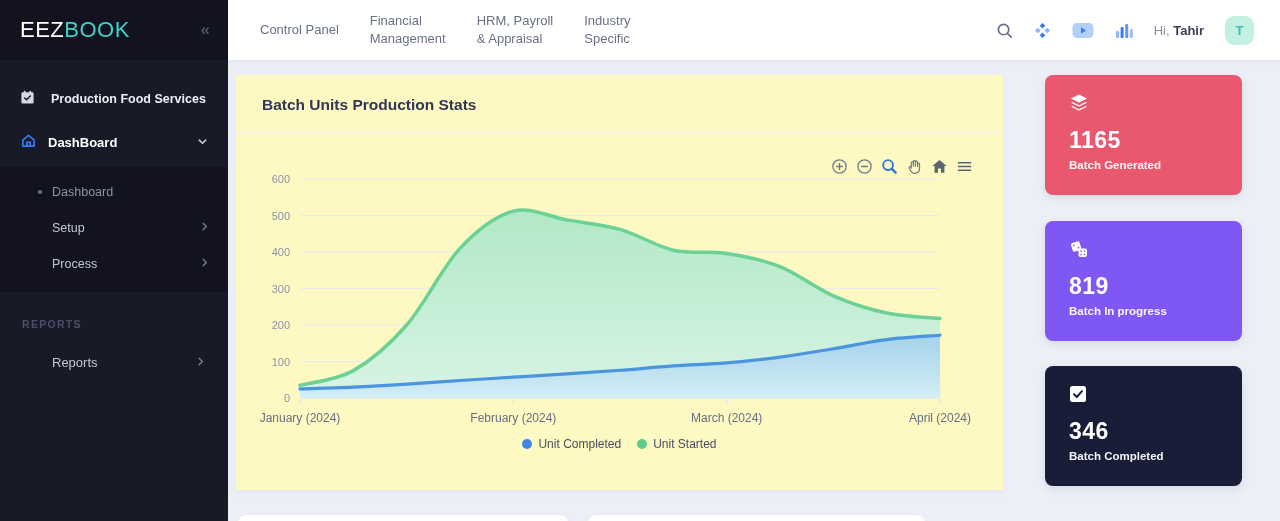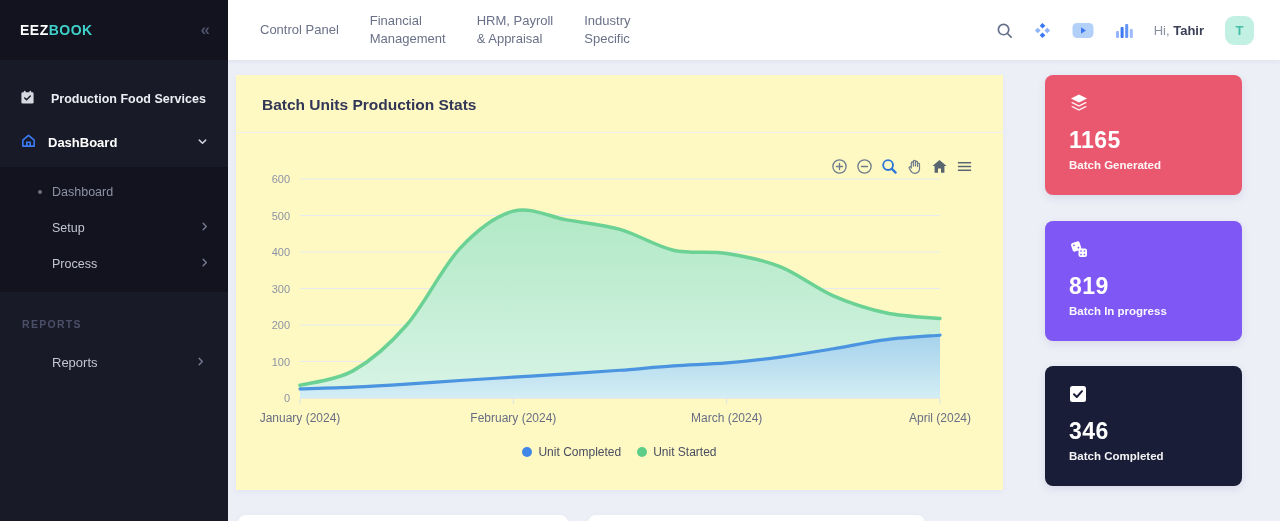--- a/index.html
+++ b/index.html
@@ -3,21 +3,21 @@
 <meta charset="utf-8">
 <style>
   * { margin:0; padding:0; box-sizing:border-box; }
   html,body { width:1280px; height:521px; overflow:hidden; background:#edeff7;
               font-family:"Liberation Sans", sans-serif; }
 
   
   #sidebar { position:absolute; left:0; top:0; width:228px; height:521px; background:#191a28; z-index:5; }
   #sidebar-header { height:60px; background:#12131f; display:flex; align-items:center;
                     justify-content:space-between; padding:0 18px 0 20px; }
-  .logo { font-size:14px; font-weight:bold; letter-spacing:.5px; }
+  .logo { font-size:22px; font-weight:normal; letter-spacing:.5px; }
   .logo .p1 { color:#ffffff; } .logo .p2 { color:#3fd0c9; }
   .collapse { color:#4d5268; font-size:17px; font-weight:bold; cursor:pointer; }
   .side-item { display:flex; align-items:center; gap:11px; padding:0 20px; height:30px;
                color:#eceef3; font-size:12.5px; font-weight:600; cursor:pointer; }
   #service-item { margin-top:24px;gap:16px; }
   #dashboard-item { height:40px; font-size:13px; color:#ffffff; margin-top:8px; }
   #dashboard-item .grow { flex:1; }
   .submenu { background:#131320; padding:7px 0 10px; margin-top:5px; }
   .sub-item { display:flex; align-items:center; height:36px; font-size:12.5px; cursor:pointer; }
   .sub-dash { padding-left:38px; gap:10px; color:#8d92a4; }
@@ -49,21 +49,21 @@
   #chart-card { position:absolute; left:236px; top:75px; width:767px; height:415px;
                 background:#fef9c3; border-radius:0; box-shadow:0 2px 6px rgba(90,100,150,.07); }
   #chart-title { position:absolute; left:26px; top:21px; font-size:15.5px; font-weight:600; color:#333757; }
   #card-divider { position:absolute; left:0; top:57px; width:100%; height:1px; background:#eff0f6; }
   #chart-toolbar { position:absolute; right:30px; top:83px; display:flex; gap:8px; align-items:center; }
   .tool { color:#6d7c8c; cursor:pointer; display:flex; align-items:center; justify-content:center; }
   .tool.active { color:#2d75d9; }
   #chart-svg { position:absolute; left:24px; top:88px; overflow:visible; }
   #chart-svg text { font-family:"Liberation Sans", sans-serif; }
   #legend { position:absolute; left:0; top:362px; width:100%; display:flex; justify-content:center;
-            gap:16px; align-items:center;margin-top:8px; }
+            gap:16px; align-items:center; }
   .legend-item { display:flex; align-items:center; gap:6px; font-size:12px; color:#494d60; cursor:pointer; }
   .legend-dot { width:10px; height:10px; border-radius:50%; }
 
   
   .stat-card { position:absolute; left:1045px; width:197px; height:120px; border-radius:8px;
                padding:18px 24px; color:#ffffff; box-shadow:0 3px 8px rgba(60,70,120,.12); }
   #stat-0 { top:75px; } #stat-1 { top:221px; } #stat-2 { top:366px; }
   .stat-icon { height:20px; display:flex; align-items:center; }
   .stat-value { font-size:23px; font-weight:bold; margin-top:14px; letter-spacing:.5px; }
   .stat-label { font-size:11.5px; font-weight:600; margin-top:5px; opacity:.95; }

